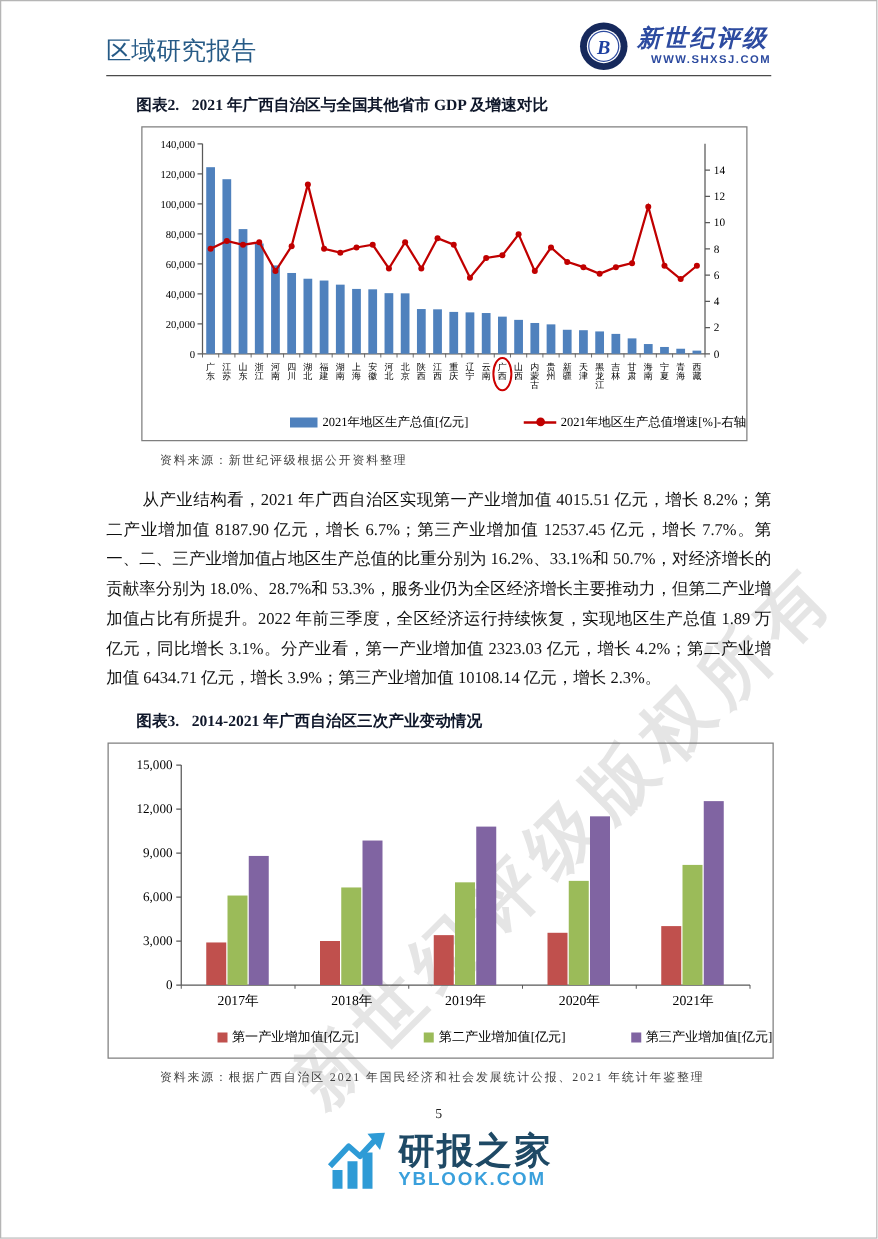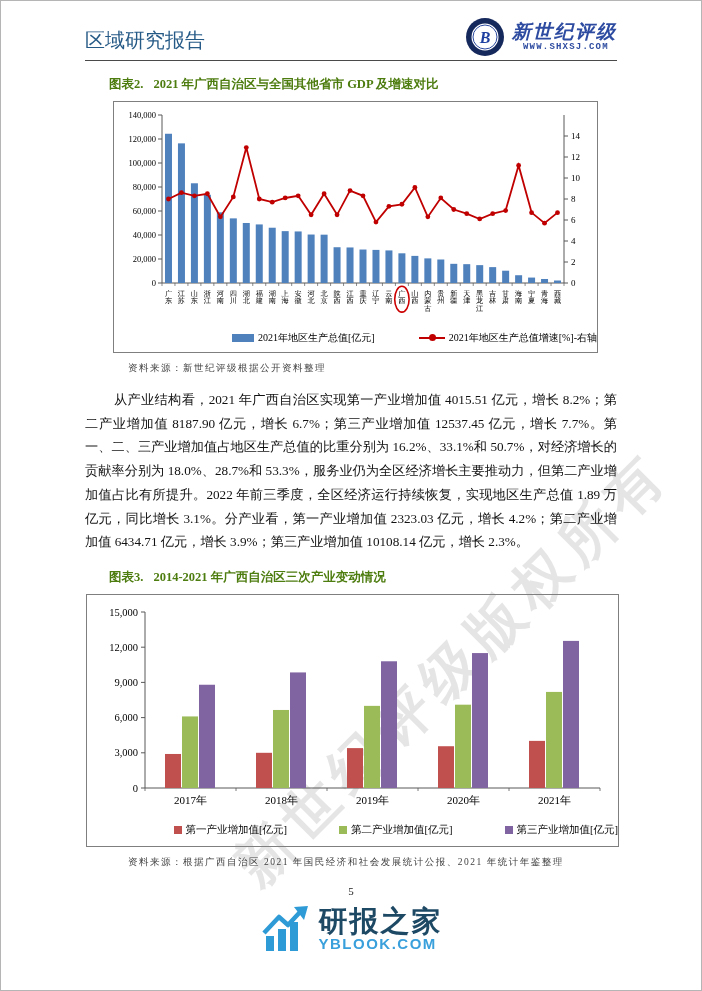--- a/index.html
+++ b/index.html
@@ -8,23 +8,23 @@
         font-family:"Liberation Serif","DejaVu Serif",serif;color:#1a1a1a;}
   .watermark{position:absolute;left:452px;top:668px;transform:translate(-50%,-50%) rotate(-45deg);
         font-size:56px;letter-spacing:9px;color:rgba(110,110,110,0.18);white-space:nowrap;
         z-index:0;font-weight:bold;pointer-events:none;}
   .content{position:relative;z-index:1;}
   .header{padding:16px 84px 0 84px;display:flex;justify-content:space-between;align-items:flex-end;}
   .report-type{font-size:20px;color:#265a86;padding-bottom:3px;font-family:"Liberation Sans","DejaVu Sans",sans-serif;}
   .brand{display:flex;align-items:center;gap:7px;}
   .brand-texts{display:flex;flex-direction:column;line-height:1.1;}
   .brand-name{font-size:19px;font-weight:bold;color:#2d4ba0;font-style:italic;letter-spacing:2px;}
-  .brand-url{font-size:9px;font-weight:bold;color:#2d4ba0;letter-spacing:1.2px;font-family:Liberation Mono, monospace;margin-left:11px;}
+  .brand-url{font-size:9px;font-weight:bold;color:#2d4ba0;letter-spacing:1.2px;font-family:Liberation Sans, sans-serif;margin-left:11px;}
   .rule{margin:3px 84px 0 84px;border-top:1.6px solid #4a4a4a;}
-  .fig-caption{margin:15px 84px 0 108px;font-size:12.5px;font-weight:bold;color:#4d7c0f;}
+  .fig-caption{margin:15px 84px 0 108px;font-size:12.5px;font-weight:bold;color:#0f172a;}
   .fig-caption .cap-label{padding-right:10px;}
   .figure-box{border:1px solid #7f7f7f;background:transparent;display:flex;flex-direction:column;
         align-items:center;justify-content:flex-start;box-sizing:border-box;}
   .box2{margin:8px 0 0 112px;width:485px;height:252px;padding-top:5px;}
   .box3{margin:8px 0 0 85px;width:533px;height:253px;padding-top:7px;}
   svg text{font-family:"Liberation Serif","DejaVu Serif",serif;}
   .legend-row{display:flex;justify-content:flex-end;align-items:center;gap:44px;width:100%;
         font-size:10px;color:#000;flex:1;}
   .legend-row3{gap:52px;font-size:10.5px;}
   .legend-item{display:flex;align-items:center;gap:4px;}

